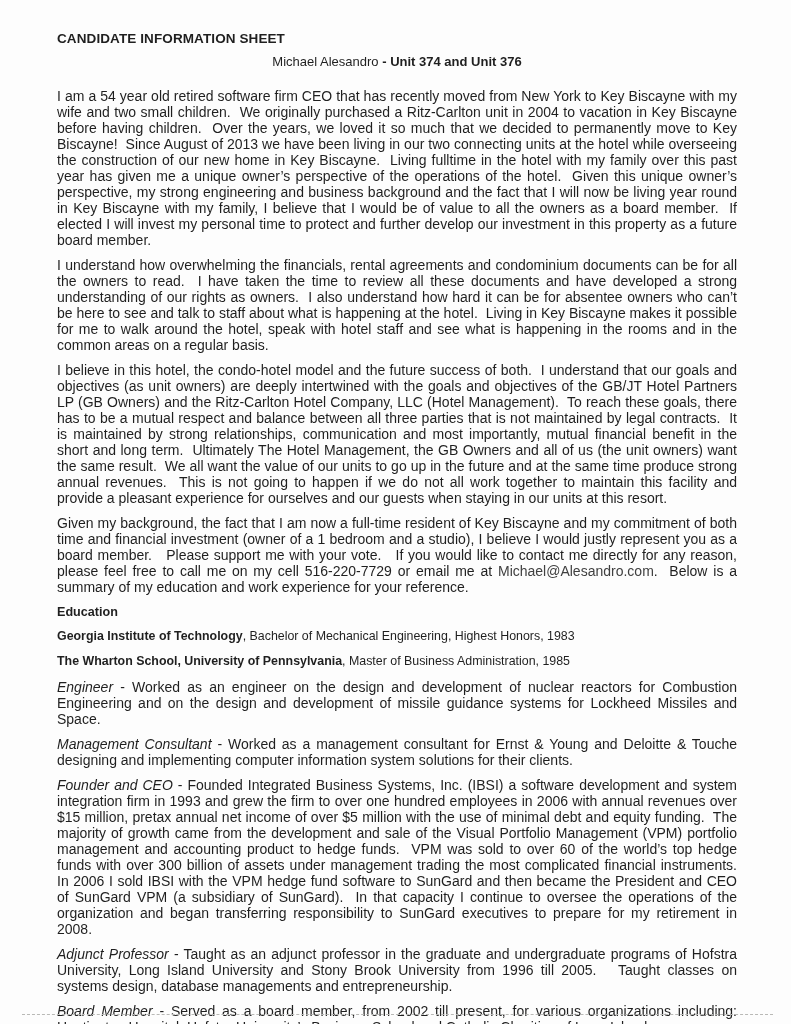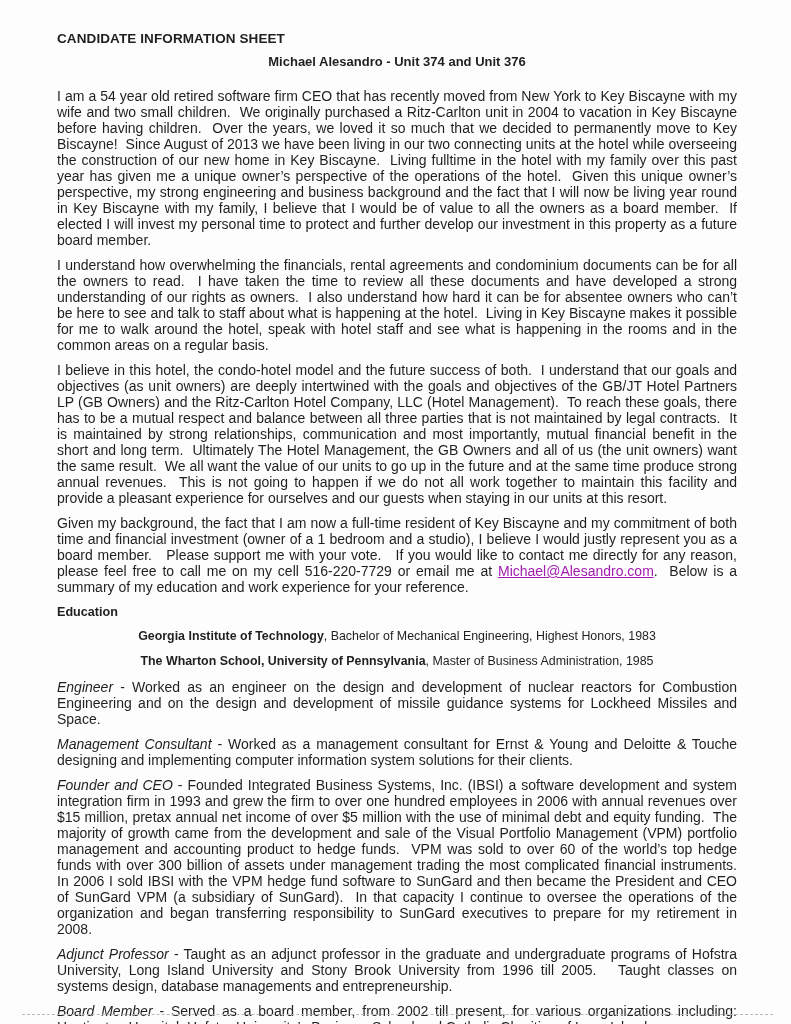--- a/index.html
+++ b/index.html
@@ -29,49 +29,48 @@
     line-height: 17px;
     margin: 0 0 6px 0;
     letter-spacing: 0.1px;
   }
   .doc-subtitle {
     text-align: center;
     font-size: 13px;
     line-height: 17px;
     margin: 0 0 18px 0;
   }
-  .doc-subtitle .name { font-weight: bold; }
+  .doc-subtitle .name { font-weight: normal; }
   .doc-subtitle .sep  { font-weight: bold; }
   .doc-subtitle .units { font-weight: bold; }
   p.body-par {
     margin: 0 0 9px 0;
     font-size: 14px;
     line-height: 16px;
     text-align: justify;
     white-space: pre-wrap;
   }
   .section-heading {
     text-align: left;
     font-weight: bold;
     font-size: 12.6px;
     line-height: 16px;
     margin: 2px 0 9px 0;
   }
   p.edu-line {
     margin: 0 0 9px 0;
     font-size: 12.4px;
     line-height: 15.9px;
-    text-align: center;
+    text-align: left;
     white-space: pre-wrap;
   }
   .bold { font-weight: bold; }
   .role { font-style: italic; }
   .email-link {
-    color: #a21caf;
-    text-decoration: underline;
+    color: #404040;
     cursor: pointer;
   }
   .scan-bottom-line {
     position: absolute;
     left: 22px;
     right: 18px;
     bottom: 9px;
     border-top: 1px dashed #b9b9b6;
     height: 0;
   }

